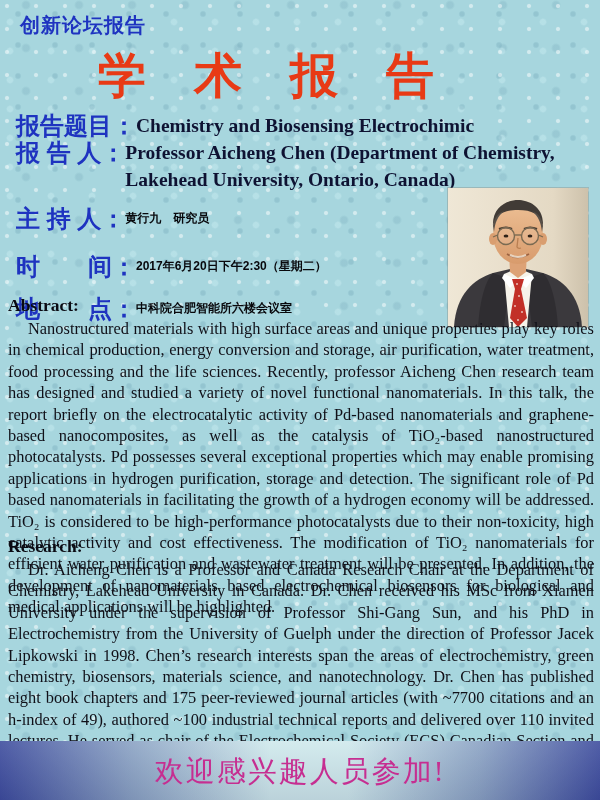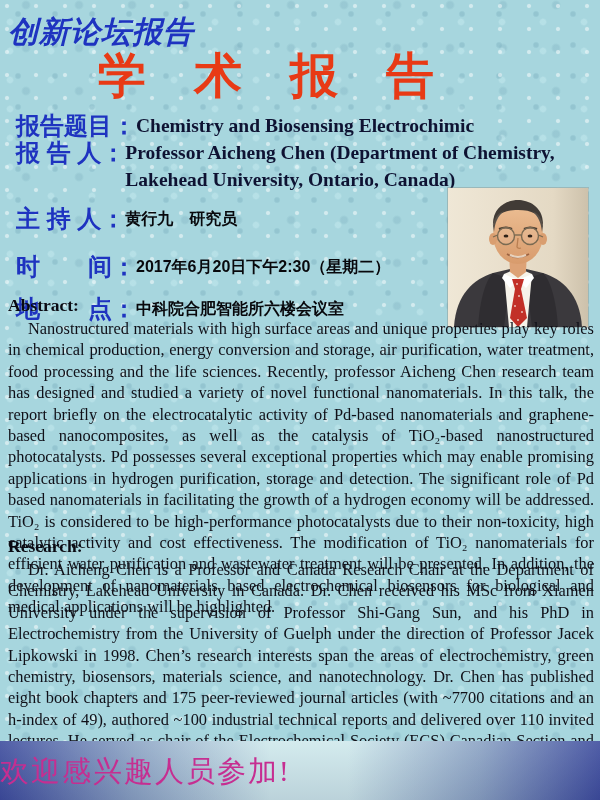--- a/index.html
+++ b/index.html
@@ -8,43 +8,43 @@
     position:absolute;inset:0;
     background-color:#a7d6de;
     background-image:
       radial-gradient(circle at 7px 6px, rgba(255,255,255,0.50) 1.5px, rgba(255,255,255,0) 2.6px),
       radial-gradient(circle at 18px 14px, rgba(120,172,188,0.40) 2px, rgba(120,172,188,0) 3.6px),
       radial-gradient(circle at 10px 22px, rgba(195,232,238,0.55) 2.5px, rgba(195,232,238,0) 4px),
       radial-gradient(circle at 26px 5px, rgba(120,172,188,0.30) 3px, rgba(120,172,188,0) 5px);
     background-size: 29px 23px, 37px 31px, 41px 29px, 53px 43px;
   }
   .corner-label{
-    position:absolute;left:8px;top:12px;
+    position:absolute;left:20px;top:12px;
     font-family:"Liberation Serif",serif;font-weight:600;
-    font-size:30px;color:#1e33c0;letter-spacing:1px;font-style:italic;
+    font-size:20px;color:#1e33c0;letter-spacing:1px;
   }
   .seminar-title{
     position:absolute;top:48px;left:0;width:532px;text-align:center;
     font-family:"Liberation Serif",serif;font-weight:bold;
     font-size:48px;color:#e83a15;line-height:56px;
   }
   .info{position:absolute;left:16px;top:112px;width:578px;}
   .row{display:flex;align-items:flex-start;}
   .row .lbl{
     flex:0 0 101px;color:#1e33c0;font-weight:bold;font-size:24px;line-height:27px;
     font-family:"Liberation Sans",sans-serif;white-space:nowrap;
   }
   .row .val{flex:1;}
   .val-en{
     font-family:"Liberation Serif",serif;font-weight:bold;font-size:19.5px;
     line-height:27px;color:#0e1232;
   }
   .val-en span{display:block;}
   .val-zh{
-    font-family:"Liberation Sans",sans-serif;font-weight:bold;font-size:16px;
+    font-family:"Liberation Sans",sans-serif;font-weight:bold;font-size:12px;
     line-height:27px;color:#08080c;
   }
   .row3{margin-top:12px;}
   .row4 .lbl,.row4 .val-zh{line-height:29px;}
   .row4{margin-top:20px;}
   .row5 .lbl,.row5 .val-zh{line-height:29px;}
   .row5{margin-top:13px;}
 
   .photo{
     position:absolute;left:448px;top:188px;width:140px;height:139px;
@@ -61,21 +61,21 @@
     font-family:"Liberation Serif",serif;font-size:16.4px;line-height:21.4px;
     color:#101018;text-align:justify;text-indent:20px;margin-top:2px;
   }
   .footer-banner{
     position:absolute;left:0;top:741px;width:600px;height:59px;
     background:
       linear-gradient(180deg, rgba(255,255,255,0.10) 0%, rgba(10,10,60,0.10) 100%),
       linear-gradient(90deg, #3e4d9e 0%, #8ba3c4 22%, #cfe9ec 45%, #cfe9ec 58%, #8ba3c4 80%, #3e4d9e 100%);
   }
   .footer-text{
-    font-family:"Liberation Serif",serif;
+    text-align:center;font-family:"Liberation Serif",serif;
     font-size:29px;color:#c62e91;padding-top:11px;letter-spacing:2px;font-weight:500;
   }
 </style>
 </head>
 <body>
 
 <div class="page">
 
   <div class="corner-label">创新论坛报告</div>
 

